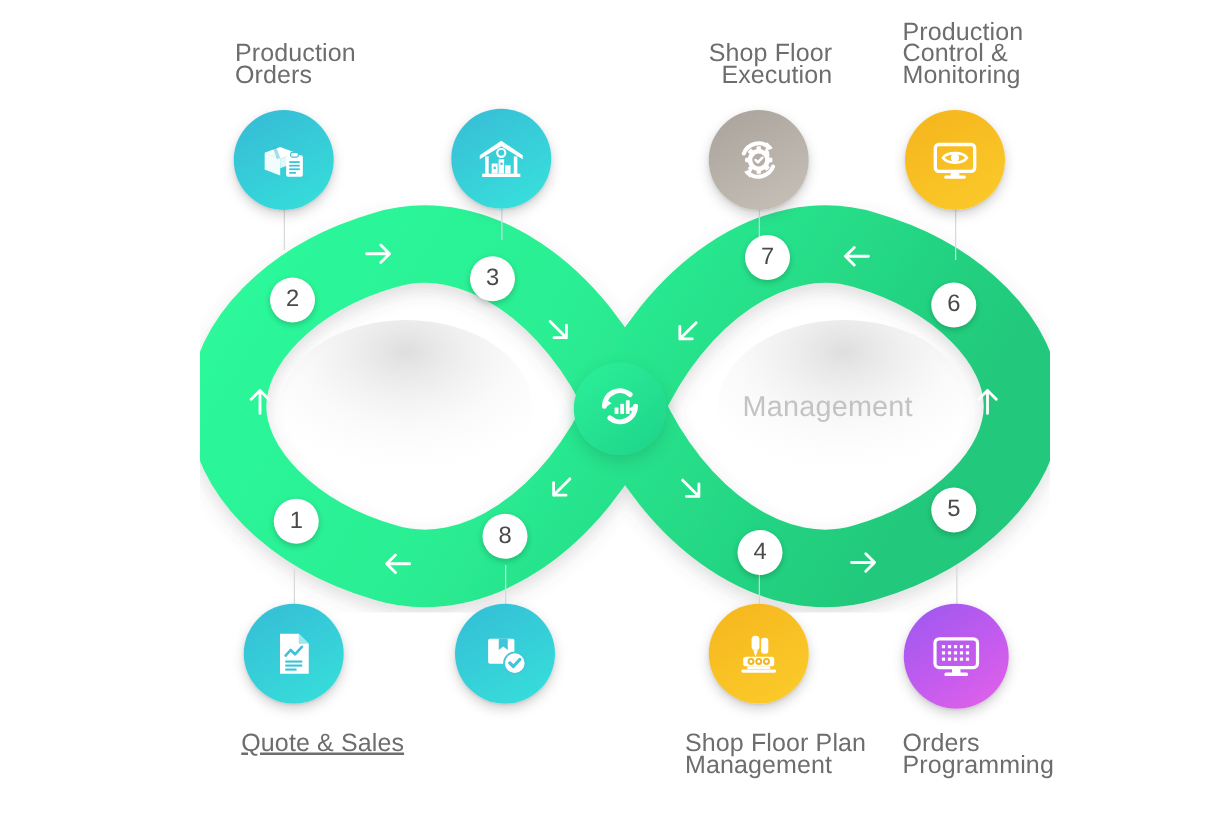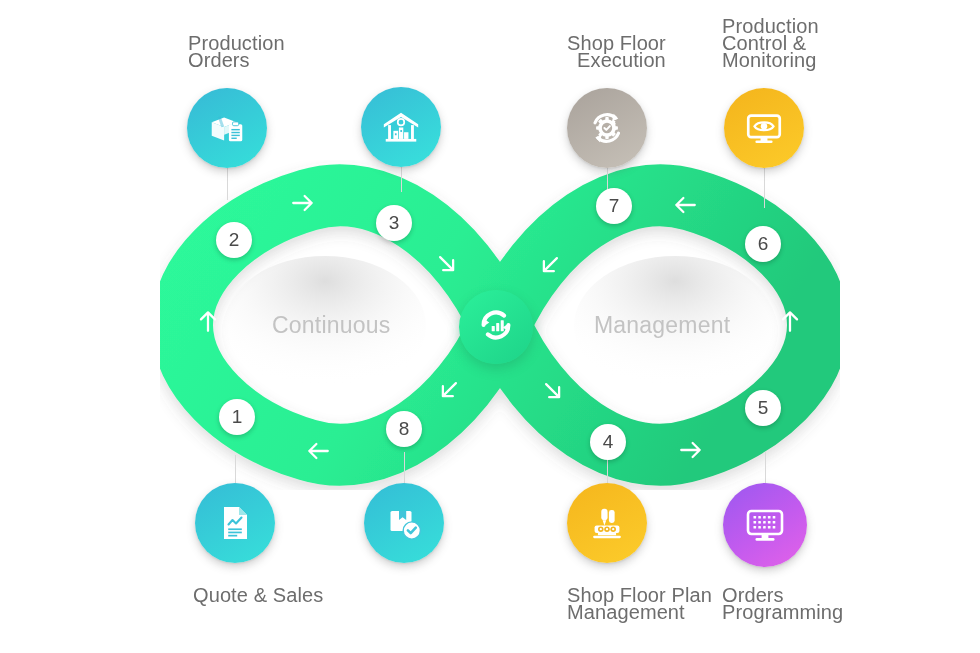--- a/index.html
+++ b/index.html
@@ -151,21 +151,20 @@
         <path d="M11 17.5 L11 25.5 L17 21.5 Z" fill="#fff"></path>
         <path d="M37 30.5 L37 22.5 L31 26.5 Z" fill="#fff"></path>
 
         <rect x="19.5" y="25" width="3.2" height="5.5" fill="#fff" rx="0.6"></rect>
         <rect x="24.2" y="22" width="3.2" height="8.5" fill="#fff" rx="0.6"></rect>
         <rect x="28.9" y="19" width="3.2" height="11.5" fill="#fff" rx="0.6"></rect>
       </svg>
     </span>
   </div>
 
-  <div class="loop-word" style="left:272px; top:312px;">Continuous</div>
   <div class="loop-word" style="left:594px; top:312px;">Management</div>
 
   <div class="stem" style="left:227px; top:168px; height:32px;"></div>
   <div class="stem" style="left:401px; top:167px; height:25px;"></div>
   <div class="stem" style="left:607px; top:168px; height:25px;"></div>
   <div class="stem" style="left:764px; top:168px; height:40px;"></div>
   <div class="stem" style="left:235px; top:455px; height:28px;"></div>
   <div class="stem" style="left:404px; top:452px; height:31px;"></div>
   <div class="stem" style="left:607px; top:455px; height:28px;"></div>
   <div class="stem" style="left:765px; top:452px; height:31px;"></div>
@@ -262,21 +261,21 @@
         <path d="M24 4 L24 12 L32 12 Z" fill="#9FE7EA"></path>
         <path d="M13.5 21.5 L17.5 17 L21 20.5 L26.5 14.5" stroke="#3CC3D9" stroke-width="2.1" fill="none" stroke-linecap="round" stroke-linejoin="round"></path>
         <g fill="#3CC3D9">
           <rect x="13.2" y="25.4" width="13.6" height="1.7"></rect>
           <rect x="13.2" y="28.6" width="13.6" height="1.7"></rect>
           <rect x="13.2" y="31.8" width="9" height="1.7"></rect>
         </g>
       </svg>
     </span>
   </div>
-  <div class="node-label" style="left:193px; top:587px;">Quote &amp; Sales</div>
+  <div class="node-label" style="left:193px; top:587px;text-decoration:underline;">Quote &amp; Sales</div>
 
   <div class="node" style="left:364px; top:483px; width:80px; height:80px;
               background:linear-gradient(150deg,#34BDD6 0%,#37E0DA 100%);">
     <span>
       <svg width="40" height="40" viewBox="0 0 40 40" xmlns="http://www.w3.org/2000/svg">
         <rect x="6.5" y="8" width="21" height="20" rx="1.6" fill="#fff"></rect>
         <path d="M15 8 L15 17 L18.6 14.2 L22.2 17 L22.2 8 Z" fill="#41C5DA"></path>
         <circle cx="27.8" cy="27.5" r="8.6" fill="#fff" stroke="#45C7DB" stroke-width="1.4"></circle>
         <path d="M23.9 27.4 L26.7 30.2 L31.8 24.6" stroke="#41C5DA" stroke-width="2.6" fill="none" stroke-linecap="round" stroke-linejoin="round"></path>
       </svg>
@@ -299,21 +298,21 @@
         <g fill="#fff">
           <circle cx="15.5" cy="28.5" r="1.2"></circle>
           <circle cx="22" cy="28.5" r="1.2"></circle>
           <circle cx="28.5" cy="28.5" r="1.2"></circle>
         </g>
         <rect x="12.5" y="32.5" width="19" height="2.3" fill="#fff"></rect>
         <rect x="7.5" y="35.3" width="29" height="2.6" rx="1.2" fill="#fff"></rect>
       </svg>
     </span>
   </div>
-  <div class="node-label" style="left:567px; top:587px;">Shop Floor Plan
+  <div class="node-label" style="left:548px; top:587px;">Shop Floor Plan
 Management</div>
 
   <div class="node" style="left:723px; top:483px; width:84px; height:84px;
               background:linear-gradient(145deg,#9B58F0 0%,#C45BEE 55%,#E462E8 100%);">
     <span>
       <svg width="44" height="44" viewBox="0 0 44 44" xmlns="http://www.w3.org/2000/svg">
         <rect x="5" y="8" width="34" height="23" rx="3.4" fill="none" stroke="#fff" stroke-width="2.6"></rect>
         <rect x="18.6" y="31" width="6.8" height="4.6" fill="#fff"></rect>
         <rect x="12.5" y="35" width="19" height="2.8" rx="1.3" fill="#fff"></rect>
         <g fill="#fff">

